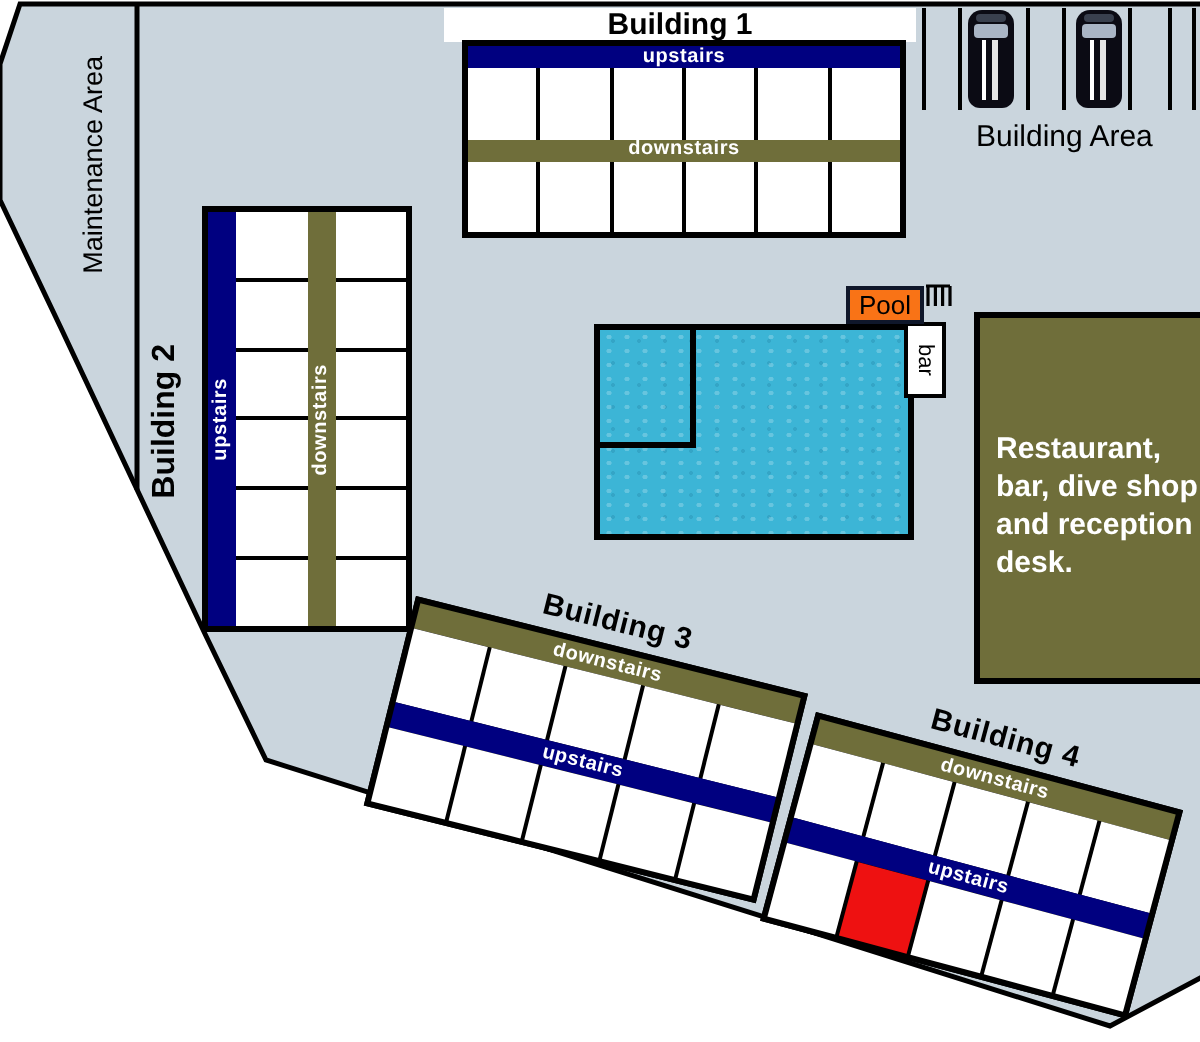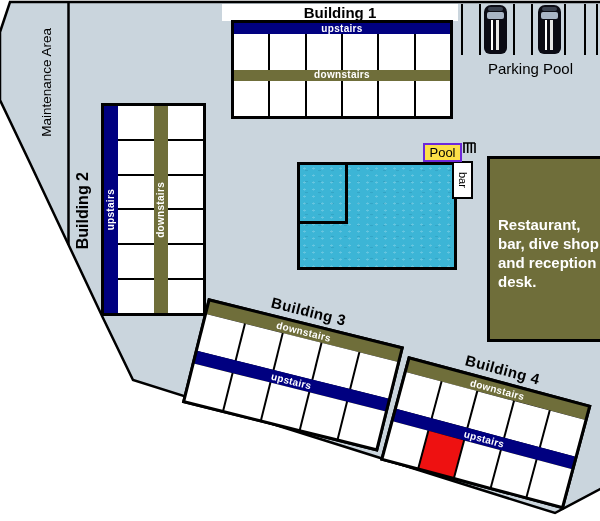--- a/index.html
+++ b/index.html
@@ -70,21 +70,21 @@
       radial-gradient(rgba(255,255,255,.22) 1.2px, transparent 1.4px),
       radial-gradient(rgba(0,70,100,.14) 1px, transparent 1.2px);
     background-size:9px 7px,13px 11px;
   }
   #pool-shallow{
     position:absolute;left:0;top:0;width:45px;height:56px;
     border-right:3px solid #000;border-bottom:3px solid #000;
   }
   #pool-label{
     position:absolute;left:423px;top:143px;width:39px;height:19px;z-index:4;
-    background:#fde047;border:2px solid #6d28d9;box-sizing:border-box;
+    background:#f97316;border:2px solid #0f172a;box-sizing:border-box;
     display:flex;align-items:center;justify-content:center;
     font-size:13px;color:#000;
   }
   #pool-steps{position:absolute;left:462px;top:142px;z-index:4;}
   #bar-label{
     position:absolute;left:452px;top:161px;width:21px;height:38px;z-index:3;
     background:#fff;border:2px solid #000;box-sizing:border-box;
     display:flex;align-items:center;justify-content:center;
     font-size:11px;color:#000;
   }
@@ -212,21 +212,21 @@
   <span>bar</span>
 </div>
 
 <div id="restaurant">
   <span>Restaurant,</span>
   <span>bar, dive shop</span>
   <span>and reception</span>
   <span>desk.</span>
 </div>
 
-<div id="parking-label">Parking Pool</div>
+<div id="parking-label">Building Area</div>
 <div id="car-1" class="car">
   <div class="hood"></div>
   <div class="roof"></div>
   <div class="stripe-a"></div>
   <div class="stripe-b"></div>
 </div>
 <div id="car-2" class="car">
   <div class="hood"></div>
   <div class="roof"></div>
   <div class="stripe-a"></div>

